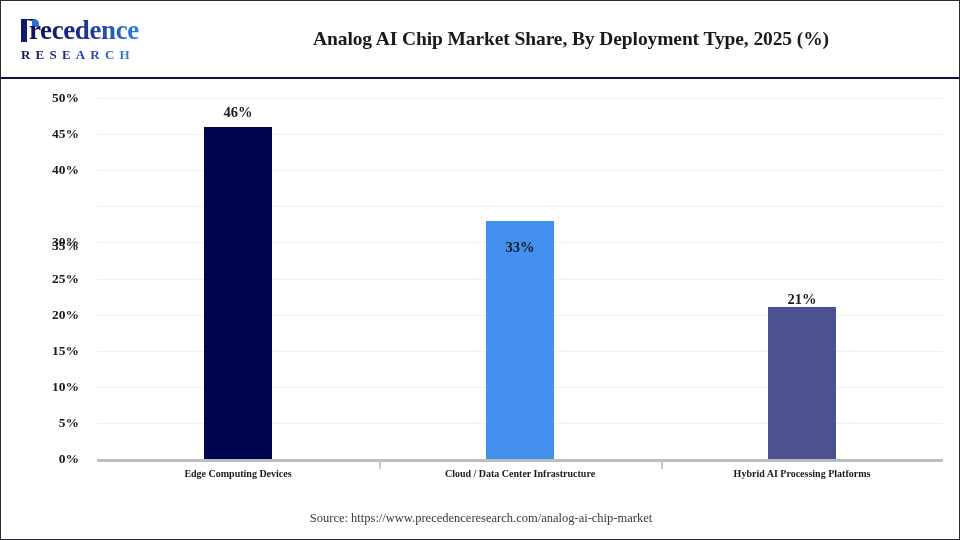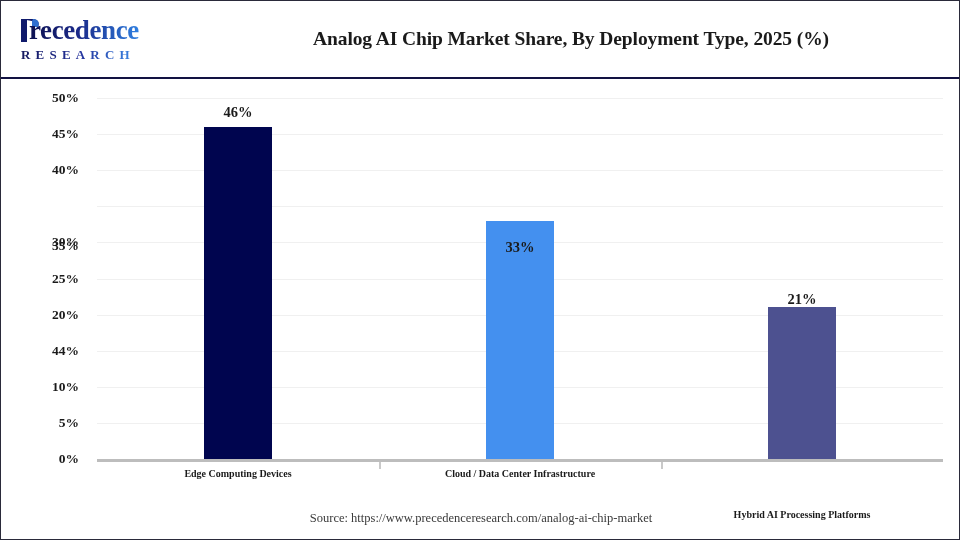--- a/index.html
+++ b/index.html
@@ -234,21 +234,21 @@
 
   <div id="plot-wrap">
     <div id="y-axis">
         <div class="ytick" style="top: 19px;">50%</div>
         <div class="ytick" style="top: 55.1px;">45%</div>
         <div class="ytick" style="top: 91.2px; text-align: right;">40%</div>
         <div class="ytick" style="top: 127.3px; margin-top: 40px;">35%</div>
         <div class="ytick" style="top: 163.4px;">30%</div>
         <div class="ytick" style="top: 199.5px;">25%</div>
         <div class="ytick" style="top: 235.6px;">20%</div>
-        <div class="ytick" style="top: 271.7px;">44%</div>
+        <div class="ytick" style="top: 271.7px;">15%</div>
         <div class="ytick" style="top: 307.8px;">10%</div>
         <div class="ytick" style="top: 343.9px;">5%</div>
         <div class="ytick" style="top: 380px;">0%</div>
       </div>
     <div id="grid">
         <div class="gridline" style="top: 19px; background: rgb(240, 240, 240);"></div>
         <div class="gridline" style="top: 55.1px; background: rgb(240, 240, 240);"></div>
         <div class="gridline" style="top: 91.2px; background: rgb(240, 240, 240);"></div>
         <div class="gridline" style="top: 127.3px; background: rgb(240, 240, 240);"></div>
         <div class="gridline" style="top: 163.4px; background: rgb(240, 240, 240);"></div>
@@ -266,21 +266,21 @@
           <div class="cat-label" style="top: 389px;">Edge Computing Devices</div>
         </div>
         <div class="bar-group" style="left: 282px; width: 282px;">
           <div class="bar" style="height: 238.26px; bottom: 80px; background: rgb(68, 144, 239);"></div>
           <div class="bar-label" style="top: 118.74px; margin-top: 41px;">33%</div>
           <div class="cat-label" style="top: 389px;">Cloud / Data Center Infrastructure</div>
         </div>
         <div class="bar-group" style="left: 564px; width: 282px;">
           <div class="bar" style="height: 151.62px; bottom: 80px; background: rgb(77, 81, 144);"></div>
           <div class="bar-label" style="top: 205.38px; margin-top: 7px;">21%</div>
-          <div class="cat-label" style="top: 389px; margin-top: 41px;">Hybrid AI Processing Platforms</div>
+          <div class="cat-label" style="top: 389px;">Hybrid AI Processing Platforms</div>
         </div>
       </div>
   <div class="cat-tick" style="left: 378px; top: 383px;"></div>
       <div class="cat-tick" style="left: 660px; top: 383px;"></div>
     </div>
 
   <div id="source">Source: https://www.precedenceresearch.com/analog-ai-chip-market</div>
 
 </div>
 

